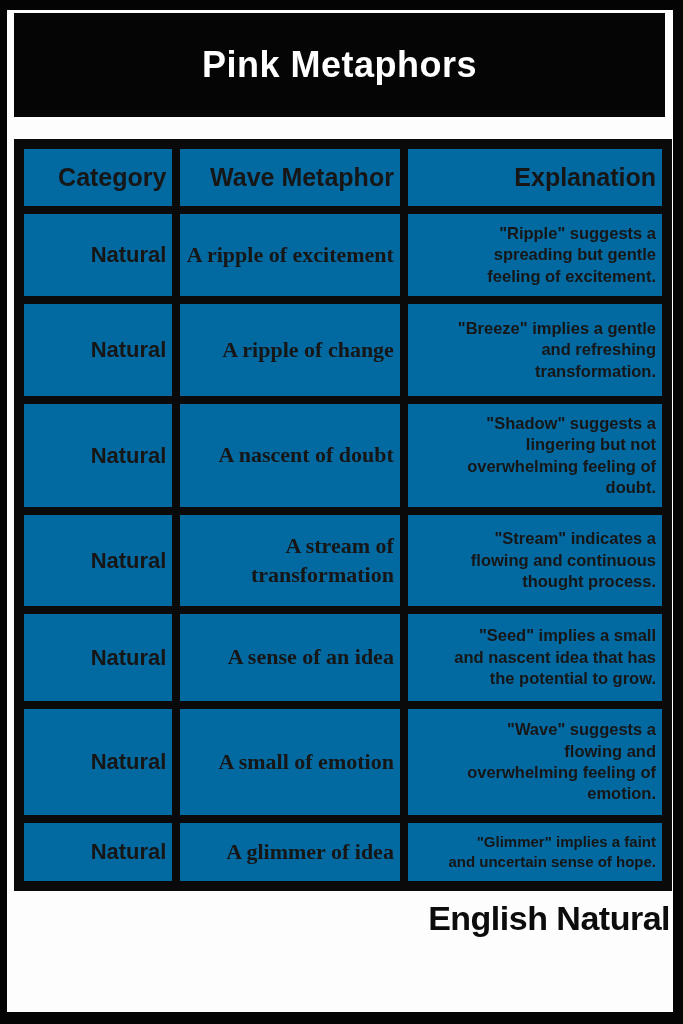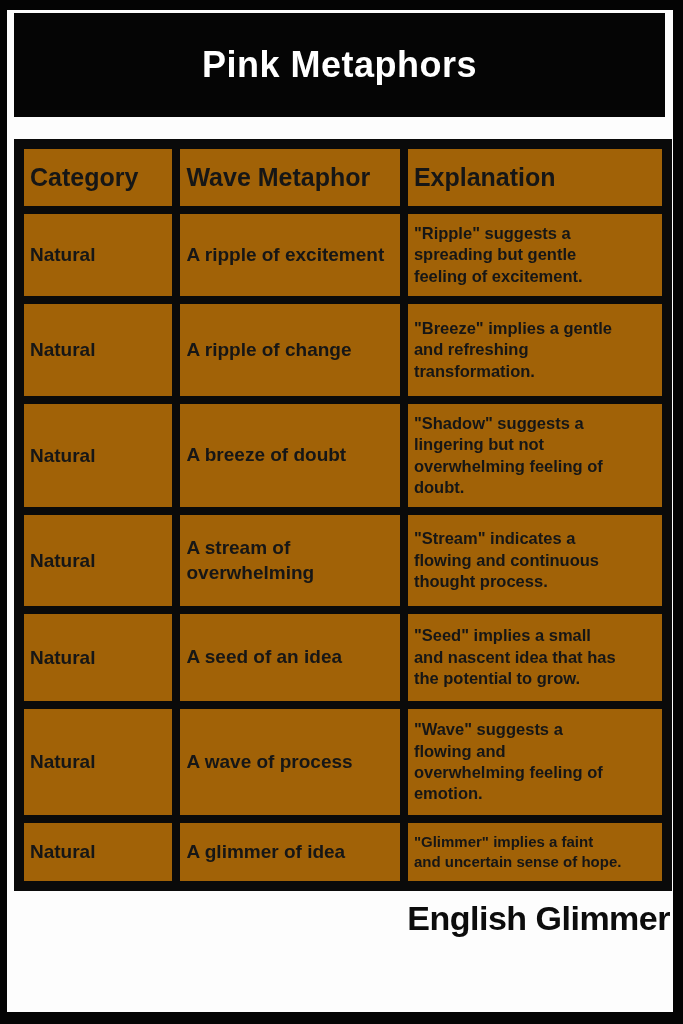--- a/index.html
+++ b/index.html
@@ -37,36 +37,36 @@
     border-collapse: collapse;
     table-layout: fixed;
     border: 10px solid #0a0a0a;
     background: #fdfdfd;
   }
   col.c1 { width: 24.3%; }
   col.c2 { width: 35.1%; }
   col.c3 { width: 40.6%; }
   th, td {
     border: 8px solid #0a0a0a;
-    text-align: left;
+    text-align: right;
     vertical-align: middle;
     padding: 0 6px;
-    background: #a16207;
+    background: #0369a1;
   }
   th { font-size: 25px; font-weight: 700; }
-  td { font-size: 19px; font-weight: 700; }
+  td { font-size: 22px; font-weight: 700; }
   tr.hdr { height: 66px; }
   tr.r1 { height: 90px; }
   tr.r2 { height: 100px; }
   tr.r3 { height: 111px; }
   tr.r4 { height: 99px; }
   tr.r5 { height: 95px; }
   tr.r6 { height: 114px; }
   tr.r7 { height: 67px; }
-  .metaphor { white-space: pre-line; line-height: 1.3; }
+  .metaphor { white-space: pre-line; line-height: 1.3; font-family: Liberation Serif, serif; }
   .explanation {
     white-space: pre-line;
     font-size: 16.5px;
     line-height: 1.3;
   }
   tr.r7 .explanation { font-size: 15px; line-height: 1.35; }
   .footer {
     height: 55px;
     display: flex;
     align-items: center;
@@ -109,55 +109,55 @@
     </tr>
     <tr class="r2">
       <td>Natural</td>
       <td class="metaphor">A ripple of change</td>
       <td class="explanation">"Breeze" implies a gentle
 and refreshing
 transformation.</td>
     </tr>
     <tr class="r3">
       <td>Natural</td>
-      <td class="metaphor">A breeze of doubt</td>
+      <td class="metaphor">A nascent of doubt</td>
       <td class="explanation">"Shadow" suggests a
 lingering but not
 overwhelming feeling of
 doubt.</td>
     </tr>
     <tr class="r4">
       <td>Natural</td>
       <td class="metaphor">A stream of
-overwhelming</td>
+transformation</td>
       <td class="explanation">"Stream" indicates a
 flowing and continuous
 thought process.</td>
     </tr>
     <tr class="r5">
       <td>Natural</td>
-      <td class="metaphor">A seed of an idea</td>
+      <td class="metaphor">A sense of an idea</td>
       <td class="explanation">"Seed" implies a small
 and nascent idea that has
 the potential to grow.</td>
     </tr>
     <tr class="r6">
       <td>Natural</td>
-      <td class="metaphor">A wave of process</td>
+      <td class="metaphor">A small of emotion</td>
       <td class="explanation">"Wave" suggests a
 flowing and
 overwhelming feeling of
 emotion.</td>
     </tr>
     <tr class="r7">
       <td>Natural</td>
       <td class="metaphor">A glimmer of idea</td>
       <td class="explanation">"Glimmer" implies a faint
 and uncertain sense of hope.</td>
     </tr>
   </tbody>
     </table>
 
   <div class="footer">
-    <div class="brand">English Glimmer</div>
+    <div class="brand">English Natural</div>
   </div>
 
 </div>
 
 </body></html>

